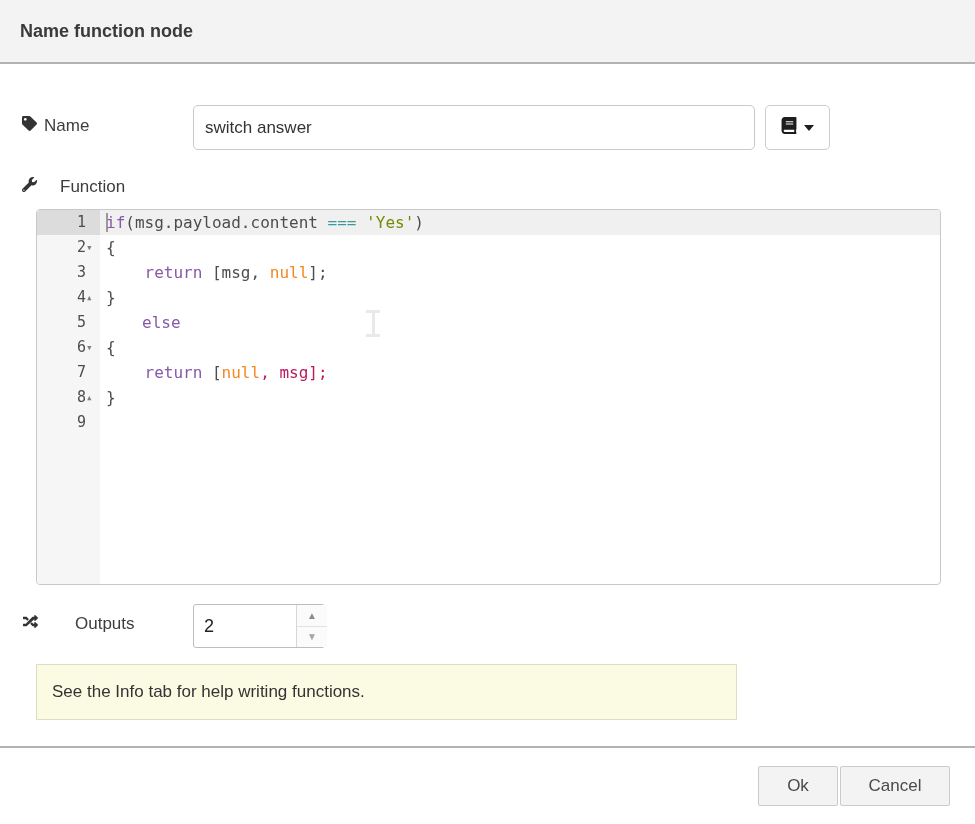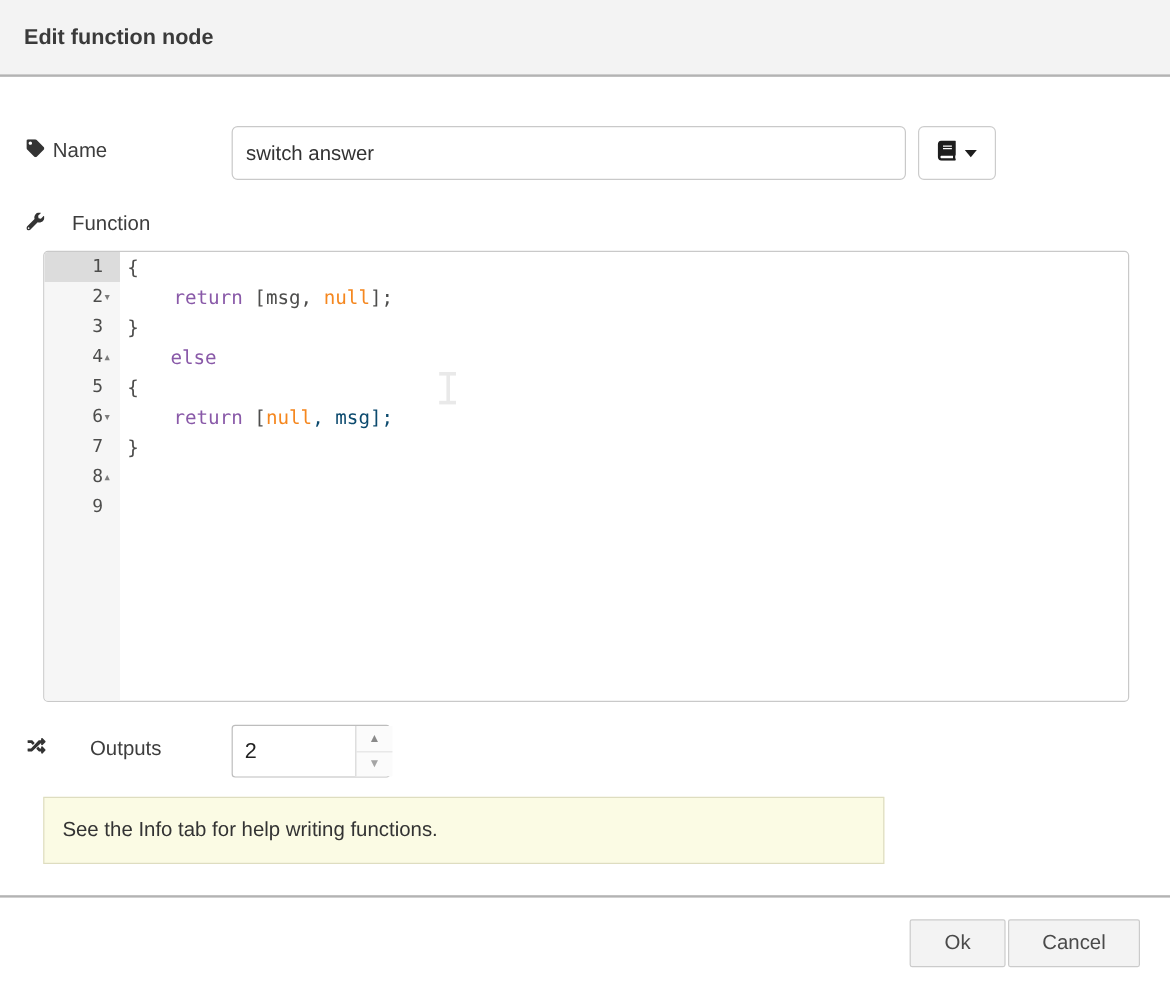--- a/index.html
+++ b/index.html
@@ -82,21 +82,21 @@
     font-family:"Liberation Sans",sans-serif;font-size:17px;color:#4a4a4a;cursor:pointer;}
   .btn-ok{left:758px;width:80px;}
   .btn-cancel{left:840px;width:110px;}
 
   .icon{display:inline-block;}
 </style>
 </head>
 <body>
 
 <div class="dlg-header">
-  <span class="dlg-title">Edit function node</span>
+  <span class="dlg-title">Name function node</span>
 </div>
 
 <div class="field-label name-label">
   <span class="icon">
     <svg width="15" height="15" viewBox="0 0 512 512">
         <path fill="#333" d="M0 252.118V48C0 21.49 21.49 0 48 0h204.118a48 48 0 0 1 33.941 14.059l211.882 211.882c18.745 18.745 18.745 49.137 0 67.882L293.823 497.941c-18.745 18.745-49.137 18.745-67.882 0L14.059 286.059A48 48 0 0 1 0 252.118zM112 64c-26.51 0-48 21.49-48 48s21.49 48 48 48 48-21.49 48-48-21.49-48-48-48z"></path>
       </svg>
   </span>
   <span>Name</span>
 </div>
@@ -125,26 +125,27 @@
       <div class="gutter-cell"><span>2</span><span class="fold">▾</span></div>
       <div class="gutter-cell"><span>3</span></div>
       <div class="gutter-cell"><span>4</span><span class="fold">▴</span></div>
       <div class="gutter-cell"><span>5</span></div>
       <div class="gutter-cell"><span>6</span><span class="fold">▾</span></div>
       <div class="gutter-cell"><span>7</span></div>
       <div class="gutter-cell"><span>8</span><span class="fold">▴</span></div>
       <div class="gutter-cell"><span>9</span></div>
     </div>
   <div class="code">
+      <div class="code-line active"><span class="caret"></span><span style="color: rgb(137, 89, 168);">if</span><span style="color: rgb(77, 77, 76);">(msg.payload.content </span><span style="color: rgb(62, 153, 159);">===</span><span style="color: rgb(77, 77, 76);"> </span><span style="color: rgb(113, 140, 0);">'Yes'</span><span style="color: rgb(77, 77, 76);">)</span></div>
       <div class="code-line"><span style="color: rgb(77, 77, 76);">{</span></div>
       <div class="code-line"><span style="color: rgb(77, 77, 76);">    </span><span style="color: rgb(137, 89, 168);">return</span><span style="color: rgb(77, 77, 76);"> [msg, </span><span style="color: rgb(245, 135, 31);">null</span><span style="color: rgb(77, 77, 76);">];</span></div>
       <div class="code-line"><span style="color: rgb(77, 77, 76);">}</span></div>
       <div class="code-line"><span style="color: rgb(137, 89, 168); margin-left: 36px;">else</span></div>
       <div class="code-line"><span style="color: rgb(77, 77, 76);">{</span></div>
-      <div class="code-line"><span style="color: rgb(77, 77, 76);">    </span><span style="color: rgb(137, 89, 168);">return</span><span style="color: rgb(77, 77, 76);"> [</span><span style="color: rgb(245, 135, 31);">null</span><span style="color: #0c4a6e;">, msg];</span></div>
+      <div class="code-line"><span style="color: rgb(77, 77, 76);">    </span><span style="color: rgb(137, 89, 168);">return</span><span style="color: rgb(77, 77, 76);"> [</span><span style="color: rgb(245, 135, 31);">null</span><span style="color: #be185d;">, msg];</span></div>
       <div class="code-line"><span style="color: rgb(77, 77, 76);">}</span></div>
       <div class="code-line"></div>
     </div>
   <div class="ibeam">
     <span class="bar top"></span>
       <span class="stem"></span>
       <span class="bar bot"></span>
   </div>
 </div>
 

